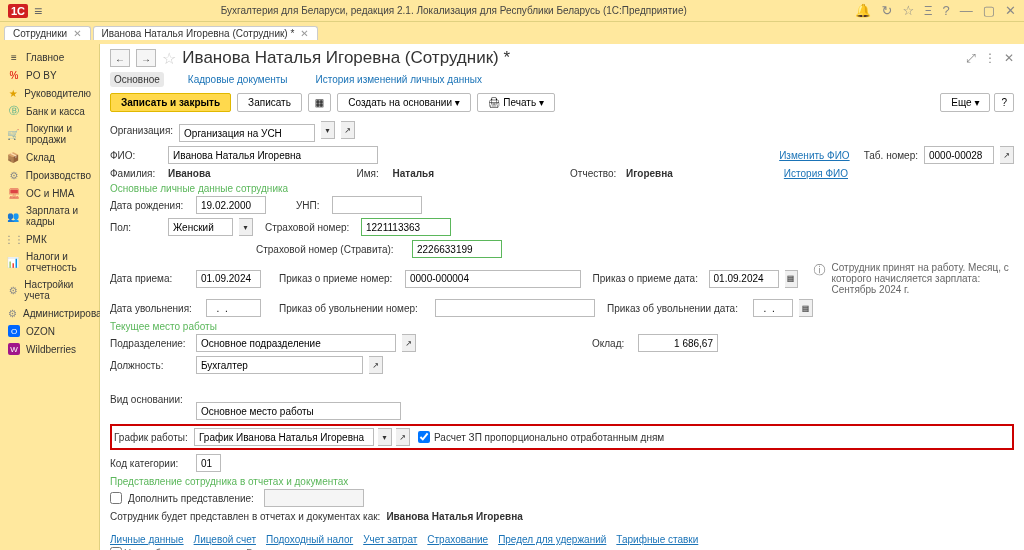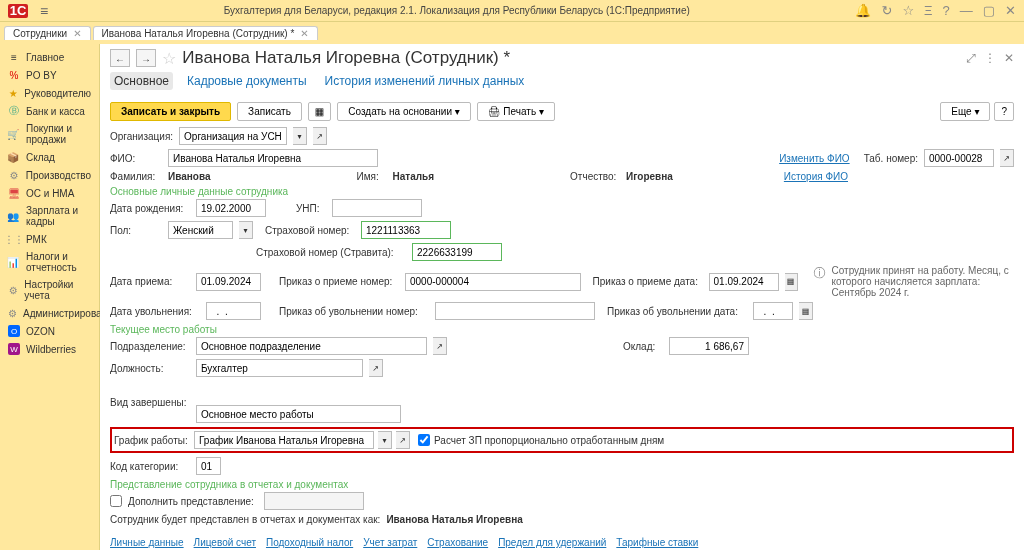--- a/index.html
+++ b/index.html
@@ -1,38 +1,38 @@
 <!DOCTYPE html>
 <html><head>
 <meta charset="utf-8">
 <style>
 * { box-sizing: border-box; margin: 0; padding: 0; font-family: Arial, sans-serif; }
 body { font-size: 11px; color: #333; background: #fff; overflow: hidden; }
 .top-bar { height: 22px; background: #ffe89e; display: flex; align-items: center; padding: 0 8px; border-bottom: 1px solid #e0d080; }
-.logo-1c { width: 20px; height: 14px; background: #d02020; color: #fff; font-size: 13px; font-weight: bold; display: flex; align-items: center; justify-content: center; border-radius: 2px; margin-right: 12px; }
+.logo-1c { width: 20px; height: 14px; background: #d02020; color: #fff; font-size: 11px; font-weight: bold; display: flex; align-items: center; justify-content: center; border-radius: 2px; margin-right: 6px; }
 .ham { font-size: 14px; color: #666; margin-right: 10px; cursor: pointer; }
 .top-title { font-size: 10px; color: #444; flex: 1; text-align: center; }
 .top-icons { display: flex; gap: 10px; align-items: center; color: #888; }
 .top-icons span { cursor: pointer; font-size: 13px; }
 .tabs-bar { height: 22px; background: #ffe89e; display: flex; align-items: center; padding: 0 4px; }
 .tab { background: #fff; border: 1px solid #ccc; border-bottom: none; padding: 1px 8px; font-size: 10px; display: flex; align-items: center; gap: 6px; border-radius: 3px 3px 0 0; margin-right: 2px; }
 .tab.active { background: #fff; }
 .tab .x { color: #999; cursor: pointer; font-size: 10px; }
 .main-wrap { display: flex; height: calc(100vh - 44px); }
 .sidebar { width: 100px; background: #ffe89e; border-right: 1px solid #e0d080; padding: 4px 0; }
 .sb-item { display: flex; align-items: center; gap: 6px; padding: 3px 8px; font-size: 10px; color: #333; cursor: pointer; }
 .sb-icon { width: 12px; height: 12px; display: flex; align-items: center; justify-content: center; font-size: 10px; }
 .content { flex: 1; background: #fff; display: flex; flex-direction: column; padding: 4px 10px; overflow: auto; }
 .hdr-row { display: flex; align-items: center; gap: 6px; margin-bottom: 4px; }
 .nav-btn { width: 20px; height: 18px; border: 1px solid #bbb; background: #f5f5f5; display: flex; align-items: center; justify-content: center; cursor: pointer; font-size: 10px; }
 .star { color: #ccc; font-size: 16px; cursor: pointer; }
 h1.title { font-size: 17px; font-weight: normal; flex: 1; }
 .hdr-icons { display: flex; gap: 8px; color: #888; font-size: 12px; }
 .hdr-icons span { cursor: pointer; }
-.subtabs { display: flex; gap: 10px; margin-bottom: 12px; font-size: 12px; }
+.subtabs { display: flex; gap: 20px; margin-bottom: 6px; font-size: 10px; }
 .subtab { color: #1a73b7; cursor: pointer; padding: 2px 4px; }
 .subtab.active { background: #e8e8e8; color: #333; border-radius: 3px; }
 .toolbar { display: flex; gap: 6px; align-items: center; margin-bottom: 6px; }
 .btn { border: 1px solid #bbb; background: #fff; padding: 3px 10px; font-size: 10px; cursor: pointer; border-radius: 2px; }
 .btn.primary { background: #ffd94d; border-color: #e0b800; font-weight: bold; }
 .btn.icon-only { padding: 3px 6px; }
 .toolbar-right { margin-left: auto; display: flex; gap: 4px; }
 .form-area { flex: 1; }
 .row { display: flex; align-items: center; margin-bottom: 4px; gap: 6px; }
 .lbl { font-size: 10px; color: #333; min-width: 52px; }
@@ -172,21 +172,21 @@
       <button class="btn">🖨 <span>Печать</span> ▾</button>
       <div class="toolbar-right">
         <button class="btn"><span>Еще</span> ▾</button>
         <button class="btn icon-only">?</button>
       </div>
     </div>
 
     <div class="form-area">
       <div class="row">
         <span class="lbl">Организация:</span>
-        <input class="inp" style="width: 108px;" value="Организация на УСН">
+        <input class="inp" style="width: 136px; margin-top: 6px;" value="Организация на УСН">
         <span class="sel-btn">▾</span>
         <span class="sel-btn">↗</span>
       </div>
 
       <div class="row">
         <span class="lbl">ФИО:</span>
         <input class="inp" style="width: 210px;" value="Иванова Наталья Игоревна">
         <div style="flex:1"></div>
         <span class="link">Изменить ФИО</span>
         <span class="lbl" style="min-width:auto;margin-left:8px">Таб. номер:</span>
@@ -250,34 +250,34 @@
         <input class="inp" style="width: 160px;">
         <span class="lbl" style="margin-left:6px;min-width:140px">Приказ об увольнении дата:</span>
         <input class="inp" style="width: 40px;" value="  .  .    ">
         <span class="sel-btn">▦</span>
       </div>
 
       <div class="section-hdr">Текущее место работы</div>
 
       <div class="row">
         <span class="lbl" style="min-width:80px">Подразделение:</span>
-        <input class="inp" style="width: 231px;" value="Основное подразделение">
+        <input class="inp" style="width: 200px;" value="Основное подразделение">
         <span class="sel-btn">↗</span>
         <span class="lbl" style="margin-left:170px;min-width:40px">Оклад:</span>
         <input class="inp" style="width: 80px; text-align: right;" value="1 686,67">
       </div>
 
       <div class="row">
         <span class="lbl" style="min-width:80px">Должность:</span>
         <input class="inp" style="width: 167px;" value="Бухгалтер">
         <span class="sel-btn">↗</span>
       </div>
 
       <div class="row">
-        <span class="lbl" style="min-width:80px">Вид завершены:</span>
+        <span class="lbl" style="min-width:80px">Вид основании:</span>
         <input class="inp" style="width: 205px; margin-top: 24px;" value="Основное место работы">
       </div>
 
       <div class="highlight-row">
         <span class="lbl" style="min-width:76px">График работы:</span>
         <input class="inp" style="width: 180px;" value="График Иванова Наталья Игоревна">
         <span class="sel-btn">▾</span>
         <span class="sel-btn">↗</span>
         <input type="checkbox" class="chk" checked="" style="margin-left: 4px;">
         <span class="val-txt">Расчет ЗП пропорционально отработанным дням</span>

